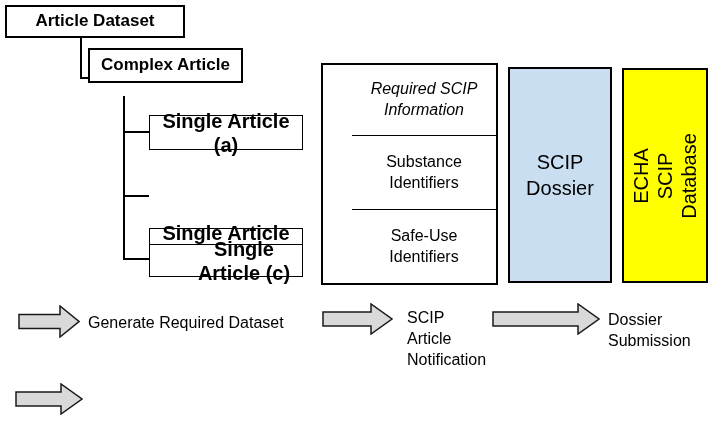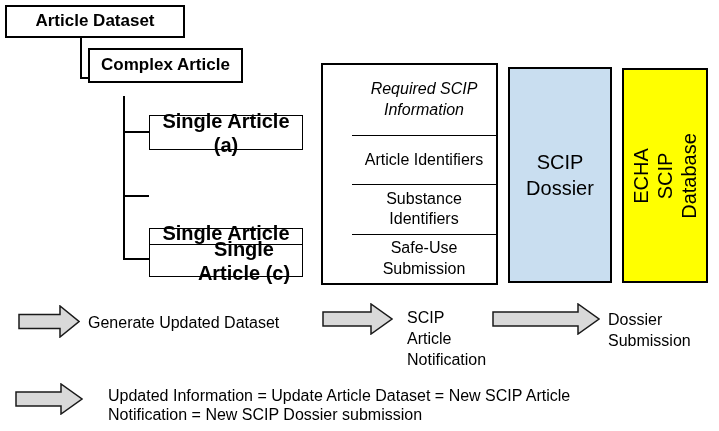--- a/index.html
+++ b/index.html
@@ -57,52 +57,49 @@
   <div class="abs line" style="left:80px;top:38px;width:2px;height:41px;"></div>
   <div class="abs line" style="left:80px;top:77px;width:9px;height:2px;"></div>
   <div class="abs line" style="left:123px;top:96px;width:2px;height:164px;"></div>
   <div class="abs line" style="left:125px;top:131px;width:24px;height:2px;"></div>
   <div class="abs line" style="left:125px;top:195px;width:24px;height:2px;"></div>
   <div class="abs line" style="left:125px;top:258px;width:24px;height:2px;"></div>
 
   <div class="abs info-table" style="left:321px;top:63px;width:177px;height:222px;">
     <div class="info-row header preline">Required SCIP
 Information</div>
-    <div class="info-row ruled preline">Article Identifiers</div>
     <div class="info-row ruled preline">Substance
 Identifiers</div>
     <div class="info-row ruled preline">Safe-Use
-Submission</div>
+Identifiers</div>
   </div>
 
   <div class="abs dossier-box preline" style="left:508px;top:67px;width:104px;height:216px;">SCIP
 Dossier</div>
 
   <div class="abs database-box" style="left:622px;top:68px;width:86px;height:215px;">
     <span class="vtext">ECHA SCIP
 Database</span>
   </div>
 
   <svg class="abs arrow-svg" style="left:18px;top:305px;" width="62" height="33" viewBox="0 0 62 33">
     <polygon points="1,9.5 42,9.5 42,1 61,16.5 42,32 42,23.5 1,23.5" fill="#d9d9d9" stroke="#1a1a1a" stroke-width="1.5"></polygon>
   </svg>
-  <div class="abs flow-label" style="left:88px;top:313px;">Generate Updated Dataset</div>
+  <div class="abs flow-label" style="left:88px;top:313px;">Generate Required Dataset</div>
 
   <svg class="abs arrow-svg" style="left:322px;top:303px;" width="71" height="32" viewBox="0 0 71 32">
     <polygon points="1,9 49,9 49,1 70,16 49,31 49,23 1,23" fill="#d9d9d9" stroke="#1a1a1a" stroke-width="1.5"></polygon>
   </svg>
   <div class="abs flow-label stacked" style="left:407px;top:307px;">SCIP
 Article
 Notification</div>
 
   <svg class="abs arrow-svg" style="left:492px;top:303px;" width="108" height="32" viewBox="0 0 108 32">
     <polygon points="1,9 86,9 86,1 107,16 86,31 86,23 1,23" fill="#d9d9d9" stroke="#1a1a1a" stroke-width="1.5"></polygon>
   </svg>
   <div class="abs flow-label stacked" style="left:608px;top:309px;">Dossier
 Submission</div>
 
   <svg class="abs arrow-svg" style="left:15px;top:383px;" width="68" height="32" viewBox="0 0 68 32">
     <polygon points="1,9 46,9 46,1 67,16 46,31 46,23 1,23" fill="#d9d9d9" stroke="#1a1a1a" stroke-width="1.5"></polygon>
   </svg>
-  <div class="abs flow-label" style="left:108px;top:386px;">Updated Information = Update Article Dataset = New SCIP Article
-Notification = New SCIP Dossier submission</div>
 
 </div>
 
 </body></html>

